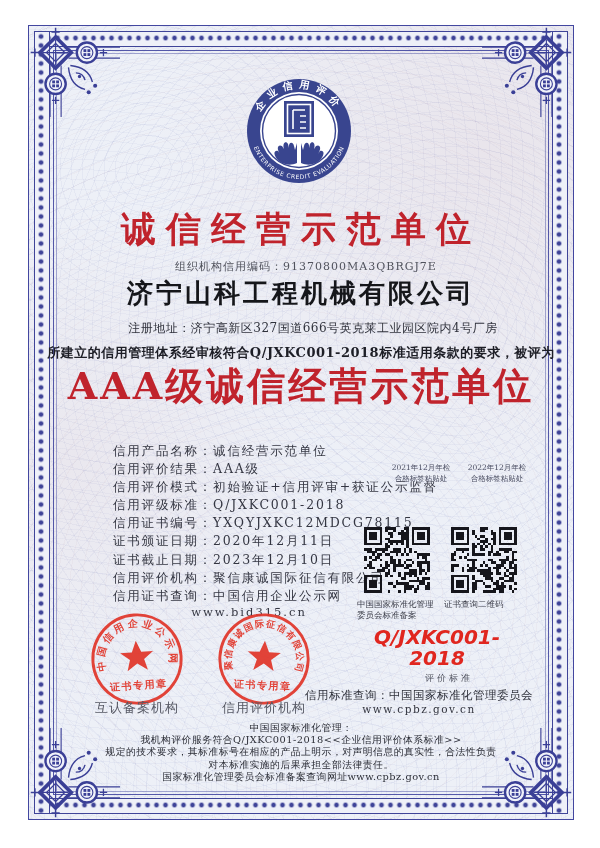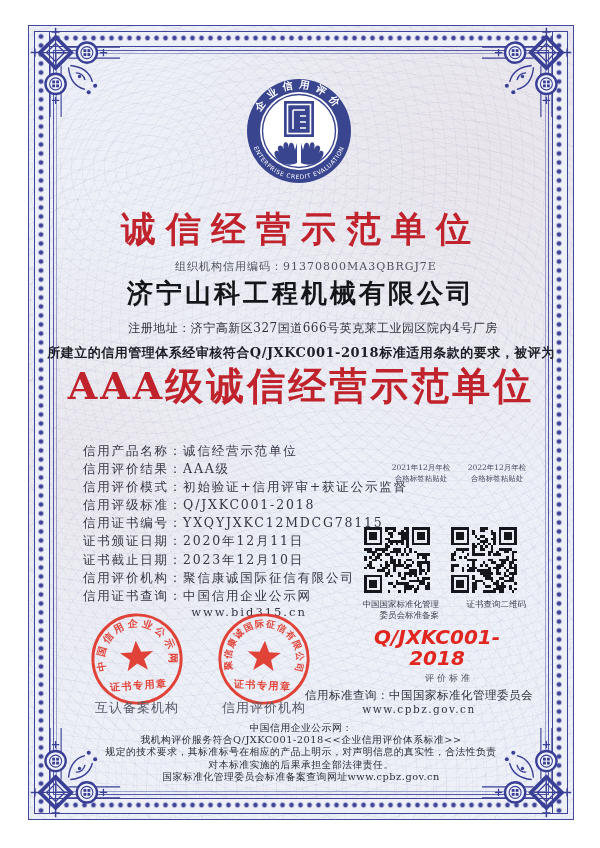--- a/index.html
+++ b/index.html
@@ -37,30 +37,30 @@
   .center{left:0;right:0;text-align:center;}
   .title{top:180px;font-size:35px;font-weight:bold;color:#c0232c;letter-spacing:10px;}
   .orgcode{top:233px;font-size:11px;color:#50525c;letter-spacing:1px;padding-left:10px;}
   .company{top:250px;font-size:26px;font-weight:bold;color:#15161a;letter-spacing:3px;
     font-family:"DejaVu Sans","Liberation Sans",sans-serif;}
   .address{top:294px;font-size:12px;color:#2f313b;letter-spacing:0.5px;padding-left:24px;}
   .intro{top:318px;font-size:13px;font-weight:bold;color:#1d1e26;letter-spacing:0.5px;}
   .grade{top:335px;font-size:38px;font-weight:bold;color:#c0232c;letter-spacing:3px;}
   .validity{top:390px;font-size:12px;color:#2e303a;letter-spacing:1px;}
 
-  .details{left:54px;top:416px;width:320px;font-size:12.5px;color:#343642;}
+  .details{left:84px;top:416px;width:320px;font-size:12.5px;color:#343642;}
   .drow{height:18.1px;line-height:18.1px;letter-spacing:1.8px;white-space:nowrap;}
   .durl{left:70px;top:579px;width:300px;text-align:center;font-size:11.5px;color:#343642;letter-spacing:2px;}
 
   .insp{top:437px;width:82px;text-align:center;font-size:7.5px;line-height:10.5px;color:#4c4f63;}
   .insp-1{left:351px;} .insp-2{left:427px;}
 
   .qr{width:66px;height:66px;top:501px;}
   .qr-1{left:335px;} .qr-2{left:422px;}
-  .qrcap{top:573px;text-align:right;font-size:8.5px;line-height:11px;color:#3c3e4a;}
+  .qrcap{top:573px;text-align:left;font-size:8.5px;line-height:11px;color:#3c3e4a;}
   .qrcap-1{left:328px;width:82px;} .qrcap-2{left:415px;width:82px;}
 
   .stamp{width:96px;height:96px;top:585px;opacity:.93;}
   .stamp-1{left:60px;transform:rotate(-4deg);} .stamp-2{left:187px;transform:rotate(3deg);}
   .stampcap{top:673px;width:90px;text-align:center;font-size:13px;color:#565864;letter-spacing:1px;}
   .stampcap-1{left:63px;} .stampcap-2{left:190px;}
 
   .stdcode{left:330px;top:601px;width:156px;text-align:center;font-size:20px;line-height:21px;
     font-weight:bold;font-style:italic;color:#e0261f;
     font-family:"DejaVu Sans","Liberation Sans",sans-serif;}
@@ -829,21 +829,21 @@
 
     <div class="abs stdcode">
       <div>Q/JXKC001-</div>
       <div>2018</div>
     </div>
     <div class="abs stdcap">评价标准</div>
     <div class="abs stdquery"><span>信用标准查询：</span><span>中国国家标准化管理委员会</span></div>
     <div class="abs stdurl">www.cpbz.gov.cn</div>
 
     <div class="abs footer">
-      <div>中国信用企业公示网：</div>
+      <div>中国国家标准化管理：</div>
       <div>我机构评价服务符合Q/JXKC001-2018&lt;&lt;企业信用评价体系标准&gt;&gt;</div>
       <div>规定的技术要求，其标准标号在相应的产品上明示，对声明信息的真实性，合法性负责</div>
       <div>对本标准实施的后果承担全部法律责任。</div>
       <div>国家标准化管理委员会标准备案查询网址www.cpbz.gov.cn</div>
     </div>
 
   </div>
 </div>
 
 </body></html>

